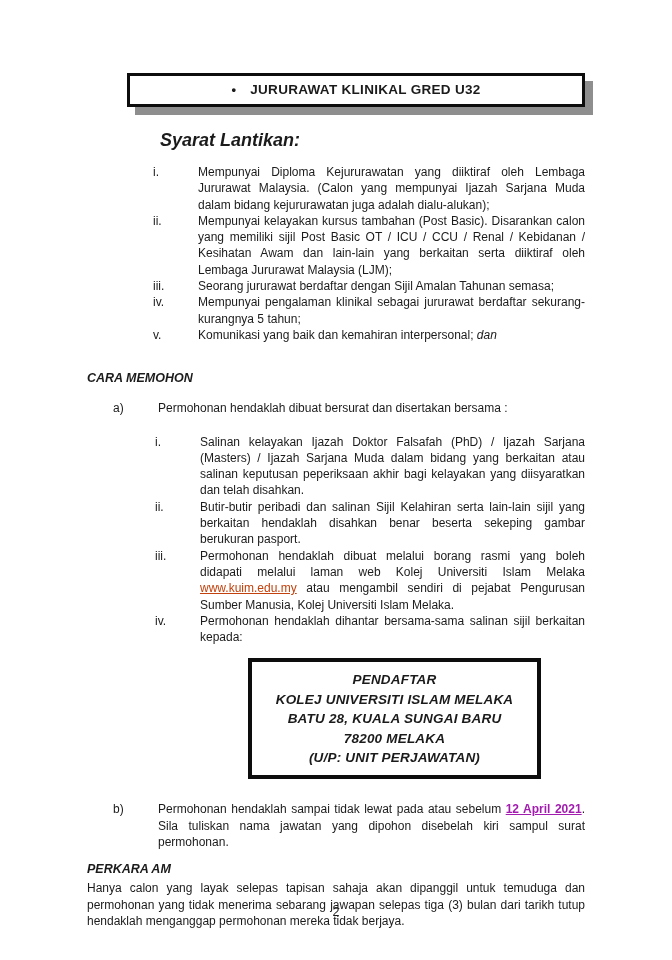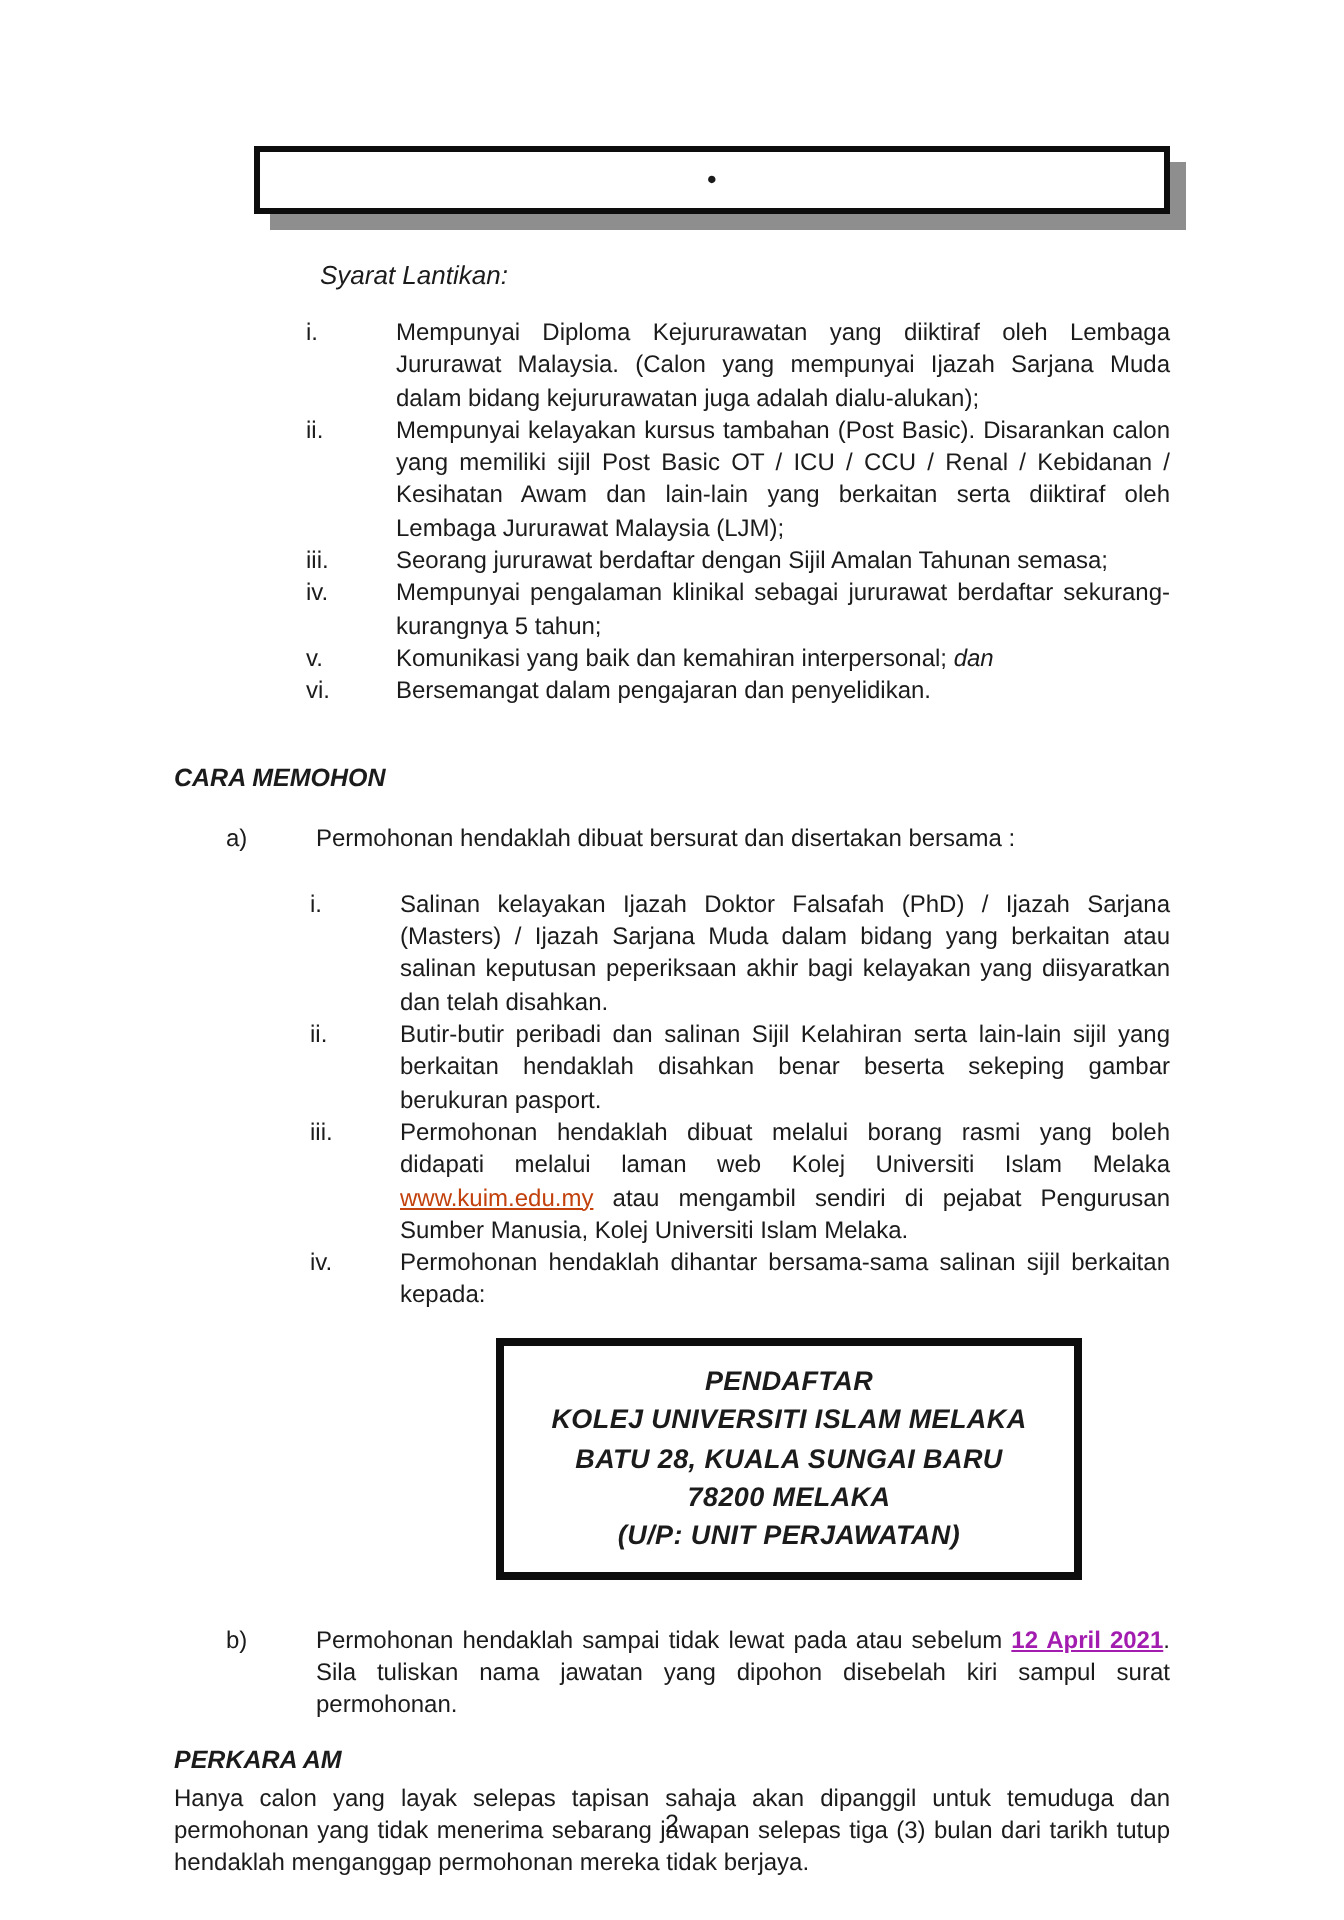--- a/index.html
+++ b/index.html
@@ -27,23 +27,23 @@
     align-items: center;
     gap: 14px;
     font-weight: bold;
     font-size: 13.5px;
     letter-spacing: 0.3px;
   }
   .title-box .bullet { font-size: 13px; }
 
   .syarat-heading {
     margin: 23px 0 0 160px;
-    font-weight: normal;
+    font-weight: bold;
     font-style: italic;
-    font-size: 13px;
+    font-size: 18px;
   }
 
   .list { margin: 13px 87px 0 153px; }
   .list2 { margin: 17px 87px 0 155px; }
   .row { display: flex; line-height: 16.3px; }
   .row .num { width: 45px; flex: none; }
   .row .txt { flex: 1; text-align: justify; }
 
   .section-heading {
     margin: 28px 87px 0 87px;
@@ -104,20 +104,21 @@
     font-size: 12.5px;
   }
 </style>
 </head>
 <body>
 
 <div class="page">
 
   <div class="title-box">
     <span class="bullet">•</span>
+    <span>JURURAWAT KLINIKAL GRED U32</span>
   </div>
 
   <div class="syarat-heading">Syarat Lantikan:</div>
 
   <div class="list">
     <div class="row">
       <span class="num">i.</span>
       <span class="txt">Mempunyai Diploma Kejururawatan yang diiktiraf oleh Lembaga Jururawat Malaysia. (Calon yang mempunyai Ijazah Sarjana Muda dalam bidang kejururawatan juga adalah dialu-alukan);</span>
     </div>
     <div class="row">
@@ -128,24 +129,20 @@
       <span class="num">iii.</span>
       <span class="txt">Seorang jururawat berdaftar dengan Sijil Amalan Tahunan semasa;</span>
     </div>
     <div class="row">
       <span class="num">iv.</span>
       <span class="txt">Mempunyai pengalaman klinikal sebagai jururawat berdaftar sekurang-kurangnya 5 tahun;</span>
     </div>
     <div class="row">
       <span class="num">v.</span>
       <span class="txt"><span>Komunikasi yang baik dan kemahiran interpersonal; </span><span class="emph">dan</span></span>
-    </div>
-    <div class="row">
-      <span class="num">vi.</span>
-      <span class="txt">Bersemangat dalam pengajaran dan penyelidikan.</span>
     </div>
   </div>
 
   <div class="section-heading">CARA MEMOHON</div>
 
   <div class="row-letter">
     <span class="num">a)</span>
     <span class="txt">Permohonan hendaklah dibuat bersurat dan disertakan bersama :</span>
   </div>
 

